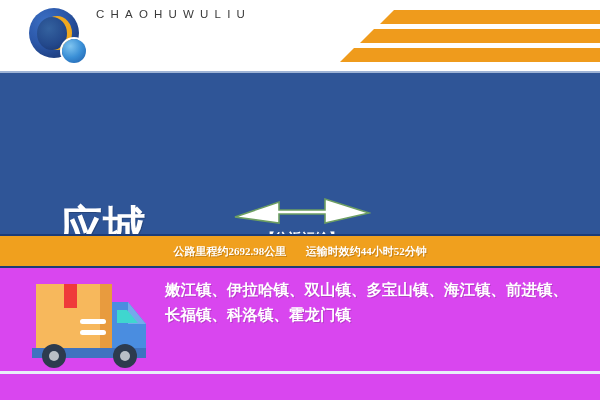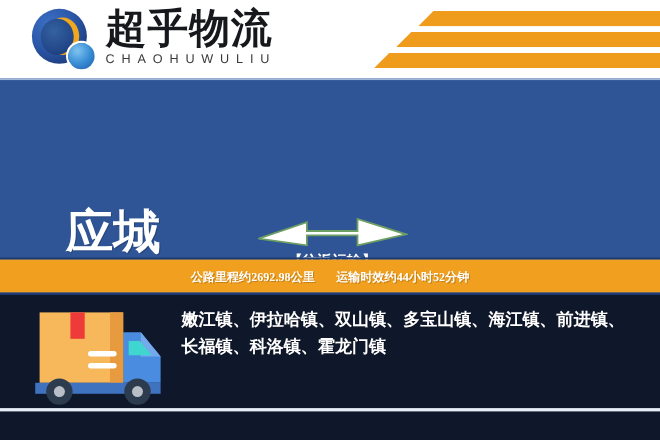--- a/index.html
+++ b/index.html
@@ -46,22 +46,22 @@
   }
   .stripe.s1{top:4px;left:50px;clip-path:polygon(14px 0,100% 0,100% 100%,0 100%);}
   .stripe.s2{top:23px;left:30px;clip-path:polygon(14px 0,100% 0,100% 100%,0 100%);}
   .stripe.s3{top:42px;left:10px;clip-path:polygon(14px 0,100% 0,100% 100%,0 100%);}
 
   .hdr-rule{position:absolute;left:0;top:71px;width:600px;height:2px;background:#9fb4d6;}
 
   
   .route{position:absolute;left:0;top:73px;width:600px;height:161px;background:#2f5597;}
   .city{
-    position:absolute;top:114px;
-    font-family:Liberation Sans, sans-serif;
+    position:absolute;top:130px;
+    font-family:Liberation Serif, serif;
     font-size:43px;line-height:48px;font-weight:bold;color:#ffffff;
     white-space:nowrap;
     text-shadow:1px 1px 0 rgba(0,0,0,0.18);
   }
   .city.origin{left:60px;}
   .city.dest{left:388px;}
 
   .route-mid{position:absolute;left:233px;top:118px;width:138px;text-align:center;}
   .route-note{
     font-family:"DejaVu Sans","Liberation Sans",sans-serif;
@@ -83,21 +83,21 @@
   }
   .band-text{
     font-family:Liberation Serif, serif;
     font-size:11px;font-weight:bold;color:#ffffff;white-space:nowrap;
     text-shadow:1px 1px 0 rgba(120,70,0,0.35);
   }
   .band-gap{display:inline-block;width:14px;}
   .band-bot-rule{position:absolute;left:0;top:266px;width:600px;height:2px;background:#1d3c76;}
 
   
-  .bottom{position:absolute;left:0;top:268px;width:600px;height:132px;background:#0f172a;}
+  .bottom{position:absolute;left:0;top:268px;width:600px;height:132px;background:#d946ef;}
   .towns{
     position:absolute;left:165px;top:10px;width:410px;
     font-family:"DejaVu Sans","Liberation Sans",sans-serif;
     font-size:15.5px;line-height:25px;font-weight:bold;color:#ffffff;
     text-shadow:1px 1px 0 rgba(0,0,0,0.15);
   }
   .truck{position:absolute;left:24px;top:6px;width:128px;height:100px;}
   .road{position:absolute;left:0;top:103px;width:600px;height:3px;background:#e8eef8;}
 
   
@@ -111,21 +111,20 @@
   <div class="header">
 
     <div class="logo-mark">
       <div class="logo-circle"></div>
       <div class="logo-crescent"></div>
       <div class="logo-crescent-cut"></div>
       <div class="logo-dot"></div>
     </div>
 
     <div class="brand">
-      <div class="brand-cn">超乎物流</div>
       <div class="brand-en">CHAOHUWULIU</div>
     </div>
 
     <div class="stripes">
       <div class="stripe s1"></div>
       <div class="stripe s2"></div>
       <div class="stripe s3"></div>
     </div>
   </div>
   <div class="hdr-rule"></div>

